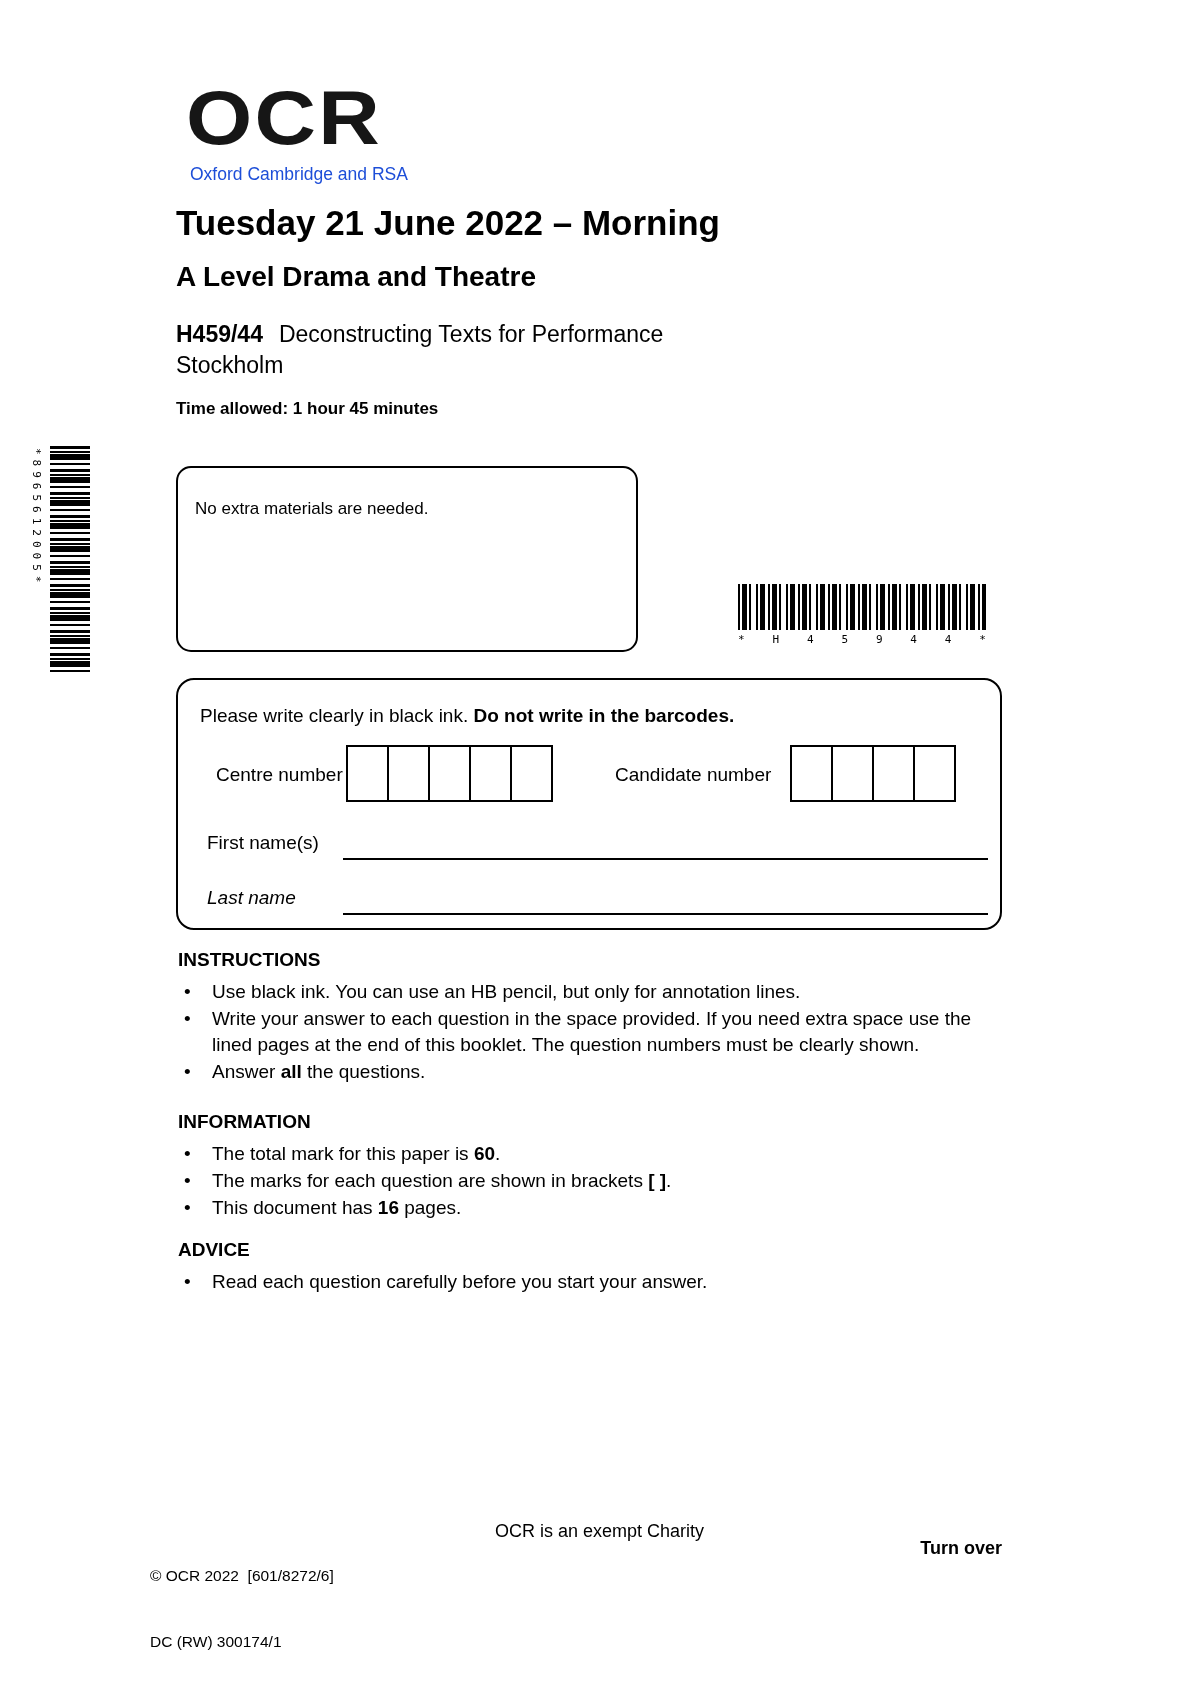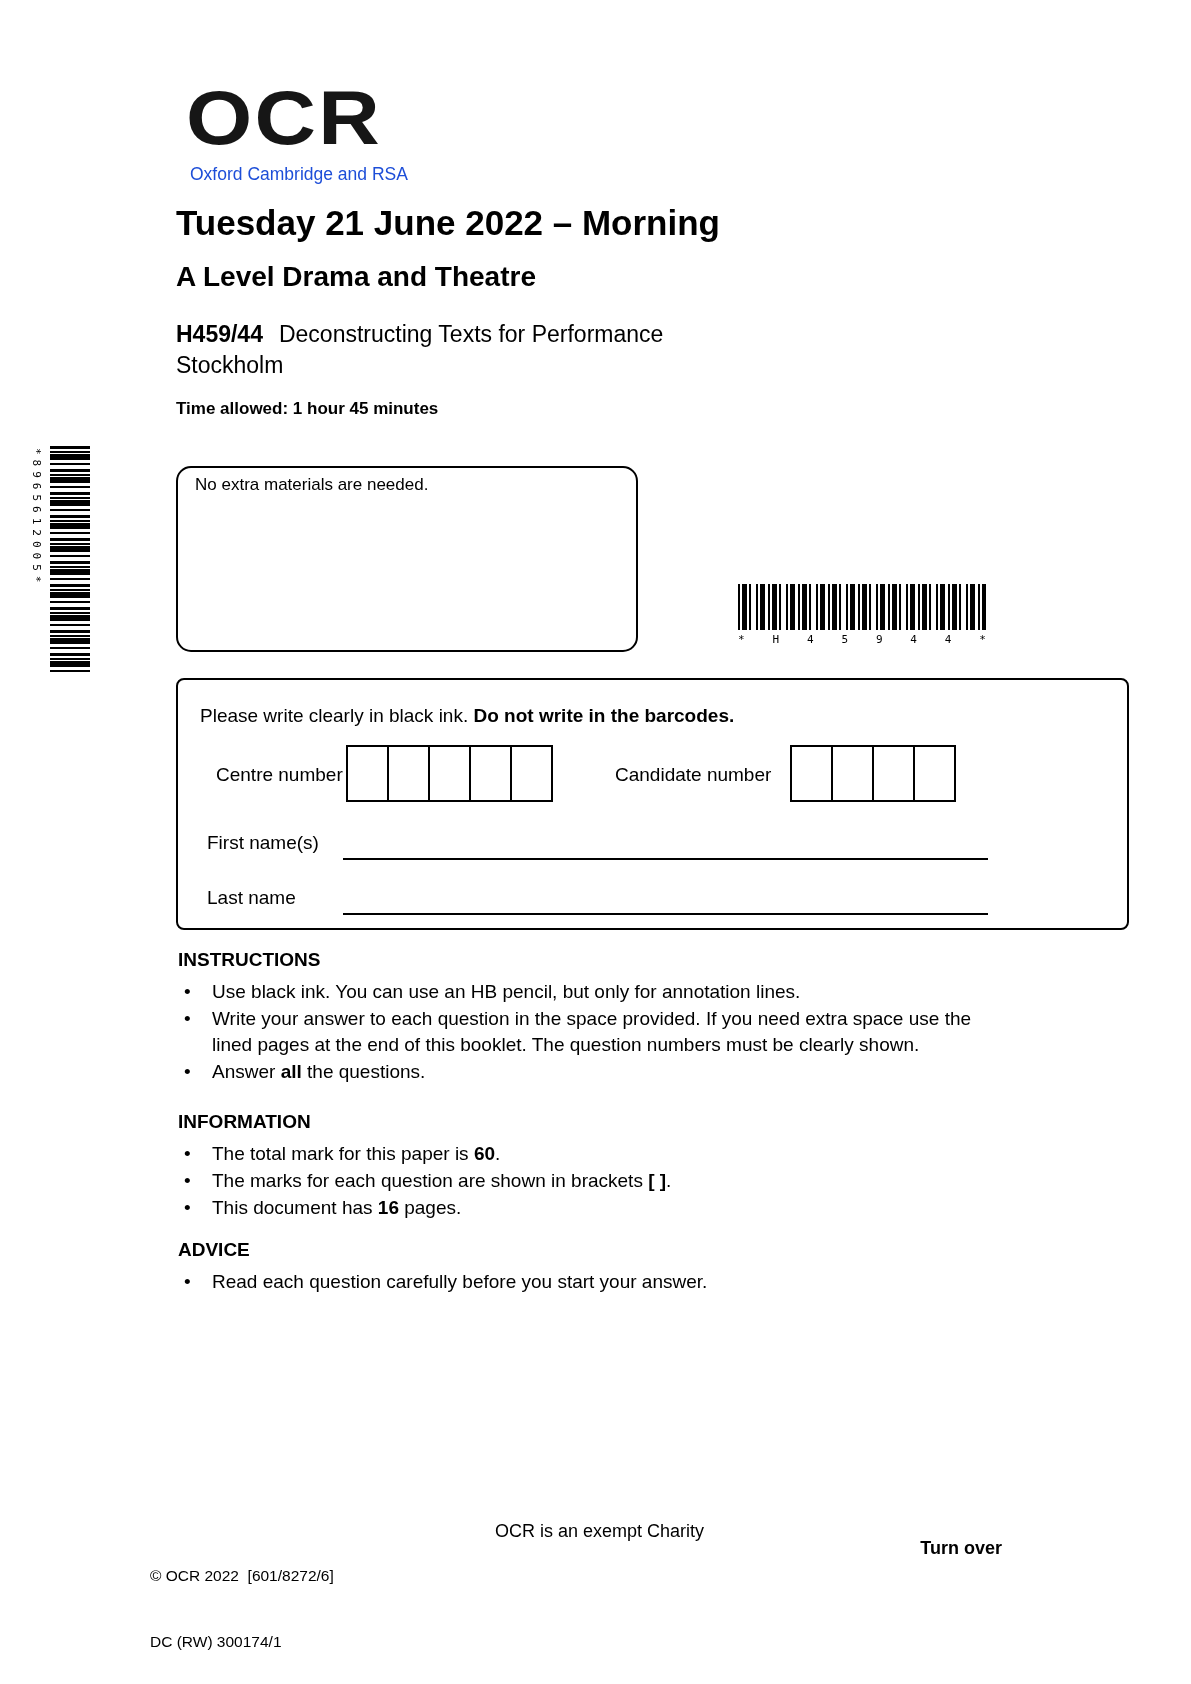--- a/index.html
+++ b/index.html
@@ -28,21 +28,21 @@
   .qualification{position:absolute;left:176px;top:261px;font-size:28px;font-weight:bold;margin:0;}
   .paper-line{position:absolute;left:176px;top:321px;font-size:23px;}
   .paper-code{font-weight:bold;margin-right:16px;}
   .paper-sub{position:absolute;left:176px;top:352px;font-size:23px;}
   .time-allowed{position:absolute;left:176px;top:399px;font-size:17px;font-weight:bold;}
 
   
   .materials-box{
     position:absolute;left:176px;top:466px;width:462px;height:186px;
     border:2.5px solid #000;border-radius:15px;box-sizing:border-box;
-    padding:7px 17px;font-size:17px;
+    padding:31px 17px;font-size:17px;
   }
 
   
   .vbarcode-label{
     position:absolute;left:30px;top:448px;height:226px;
     writing-mode:vertical-rl;text-orientation:mixed;
     font-family:"DejaVu Sans Mono", monospace;font-size:11px;letter-spacing:5px;
     display:flex;align-items:center;
   }
   .vbarcode-bars{
@@ -60,35 +60,35 @@
       #fff 13px 18px,#000 18px 20px,#fff 20px 22px,#000 22px 27px,#fff 27px 30px);
   }
   .hbarcode-label{
     position:absolute;left:738px;top:633px;width:248px;
     display:flex;justify-content:space-between;
     font-family:"DejaVu Sans Mono", monospace;font-size:11px;
   }
 
   
   .candidate-box{
-    position:absolute;left:176px;top:678px;width:953px;height:252px;
-    border:2.5px solid #000;border-radius:8px;box-sizing:border-box;
+    position:absolute;left:176px;top:678px;width:826px;height:252px;
+    border:2.5px solid #000;border-radius:18px;box-sizing:border-box;
   }
   .notice{position:absolute;left:22px;top:25px;font-size:19px;}
   .num-label{position:absolute;font-size:19px;}
   .centre-label{left:38px;top:84px;}
   .cand-label{left:437px;top:84px;}
   .cells{position:absolute;display:flex;top:65px;}
   .centre-cells{left:168px;}
   .cand-cells{left:612px;}
   .cell{width:43px;height:57px;border:2px solid #000;box-sizing:border-box;margin-left:-2px;background:#fff;}
   .cell:first-child{margin-left:0;}
   .name-label{position:absolute;left:22px;font-size:19px;margin-left:7px;}
   .first-label{top:152px;}
-  .last-label{top:207px;}
+  .last-label{top:207px;font-style:italic;}
   .write-line{position:absolute;left:165px;width:645px;border-bottom:2px solid #000;height:0;}
   .first-line{top:178px;}
   .last-line{top:233px;}
 
   
   .section{position:absolute;left:178px;width:830px;}
   .sec-instructions{top:948px;}
   .sec-information{top:1110px;}
   .sec-advice{top:1238px;}
   .section h3{margin:0 0 7px 0;font-size:19px;line-height:24px;}

